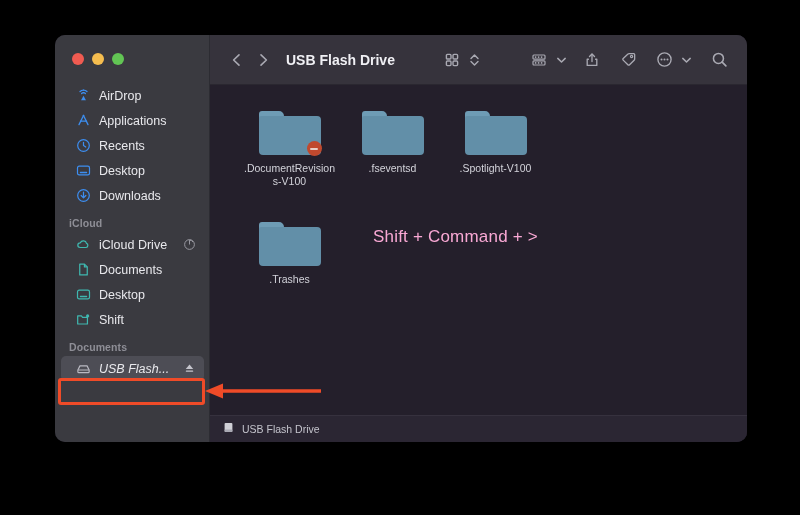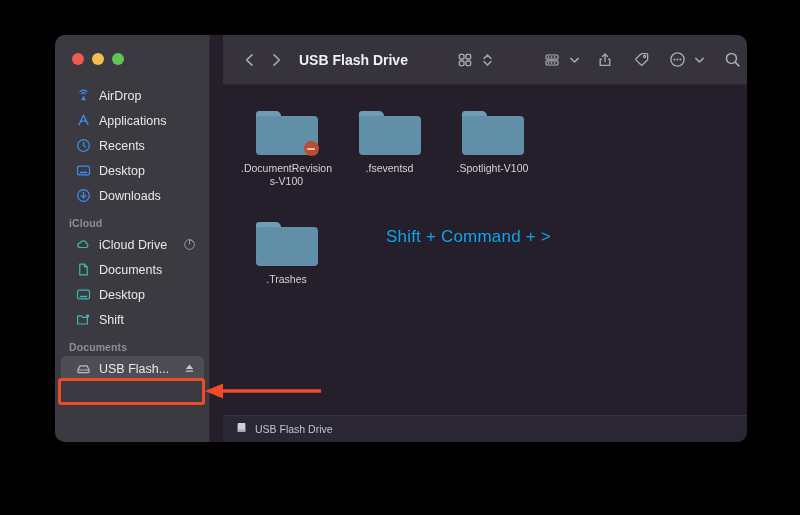--- a/index.html
+++ b/index.html
@@ -67,20 +67,21 @@
     align-items: center;
     height: 25px;
     padding: 0 8px 0 14px;
     margin: 0 6px;
     border-radius: 5px;
     gap: 8px;
     box-sizing: border-box;
   }
   .sb-row.selected {
     background: #4d4d55;
+    font-style: italic;
   }
   .sb-icon {
     width: 16px; height: 16px;
     flex: 0 0 16px;
     display: flex;
     align-items: center;
     justify-content: center;
   }
   .sb-label {
     font-size: 12.5px;
@@ -96,21 +97,20 @@
     align-items: center;
     justify-content: center;
   }
 
   
   #main {
     position: absolute;
     left: 155px; top: 0;
     width: 537px; height: 407px;
     background: #241f2b;
-    margin-left: 13px;
   }
   #toolbar {
     position: relative;
     height: 50px;
     background: #36333c;
     border-bottom: 1px solid #2a2730;
     display: flex;
     align-items: center;
     padding: 0 14px;
     box-sizing: border-box;
@@ -143,21 +143,21 @@
     display: flex; align-items: center; justify-content: center;
     color: #a9a9b2;
   }
 
   
   #filegrid {
     position: absolute;
     left: 0; top: 50px;
     width: 537px;
     height: 330px;
-    padding: 14px 12px 0 12px;
+    padding: 14px 12px 0 28px;
     box-sizing: border-box;
   }
   .file-row {
     display: flex;
   }
   .file-cell {
     width: 103px;
     margin-right: 0px;
     padding-top: 6px;
     display: flex;
@@ -211,21 +211,21 @@
     line-height: 13px;
     width: 96px;
     word-break: break-word;
   }
 
   
   #shortcut-text {
     position: absolute;
     left: 163px; top: 142px;
     font-size: 17px;
-    color: #0ea5e9;
+    color: #f9a8d4;
     white-space: nowrap;
     letter-spacing: 0.2px;
   }
 
   
   #pathbar {
     position: absolute;
     left: 0; bottom: 0;
     width: 537px; height: 27px;
     background: #2b2633;

